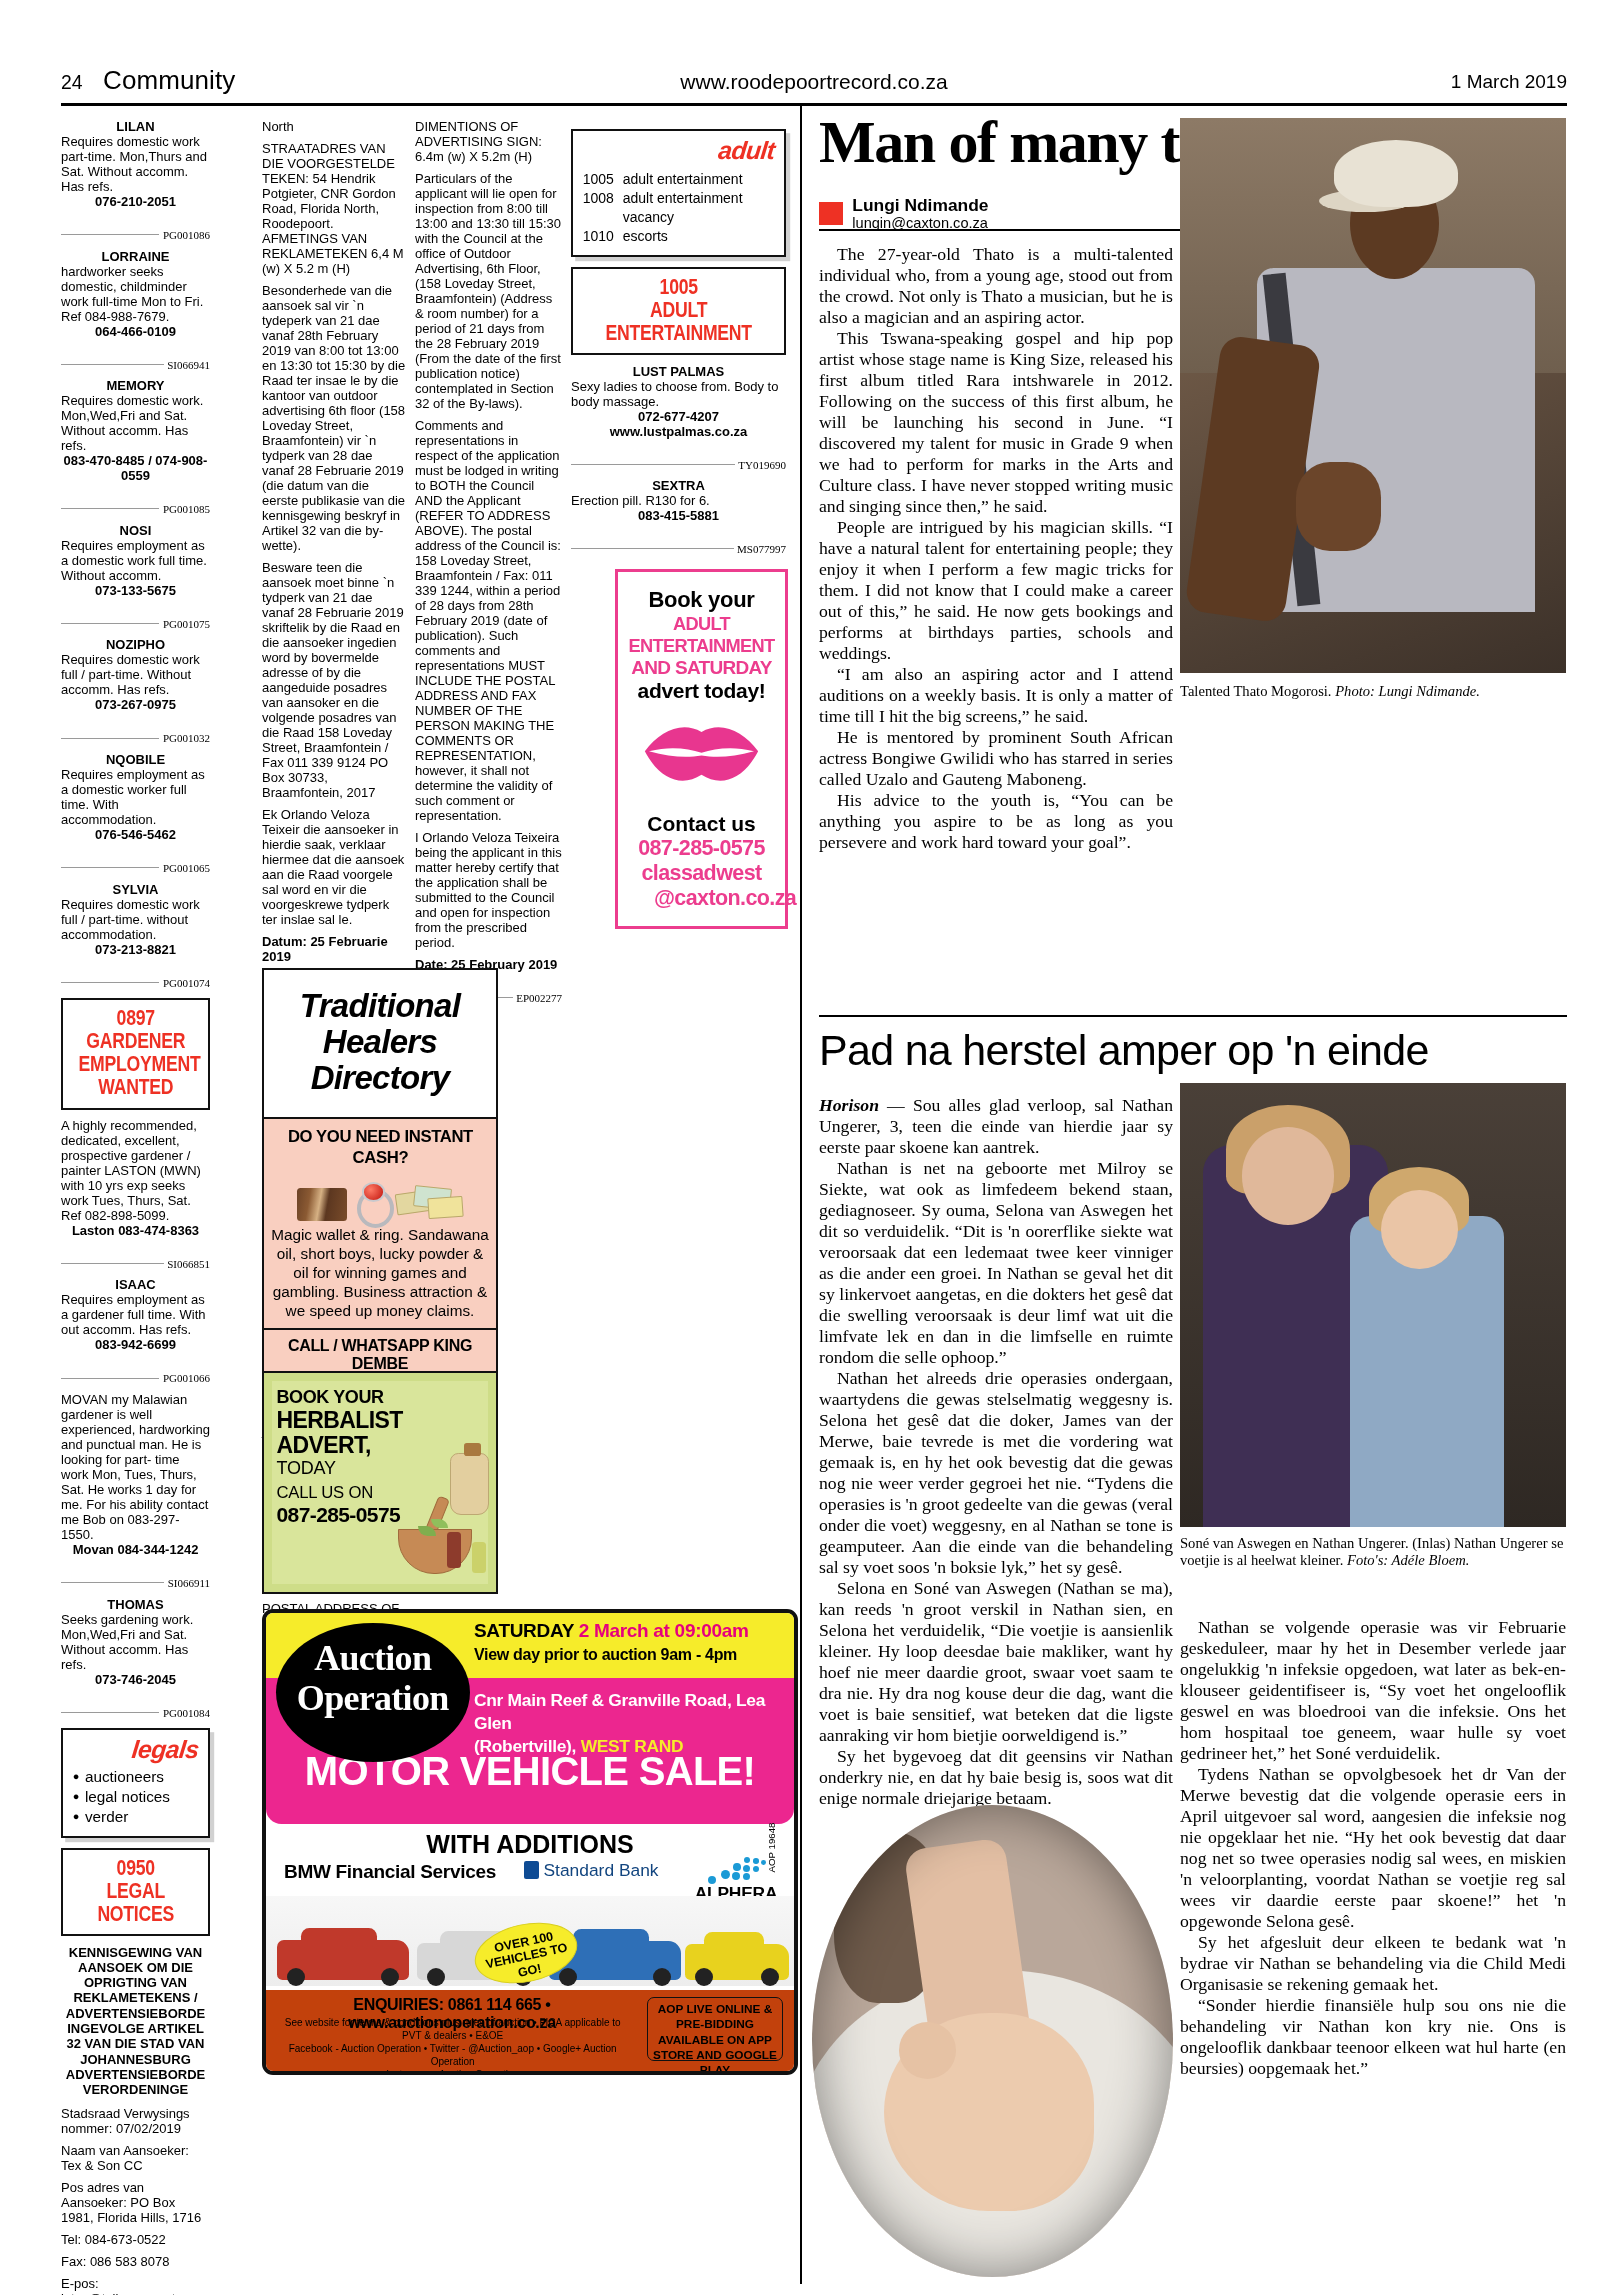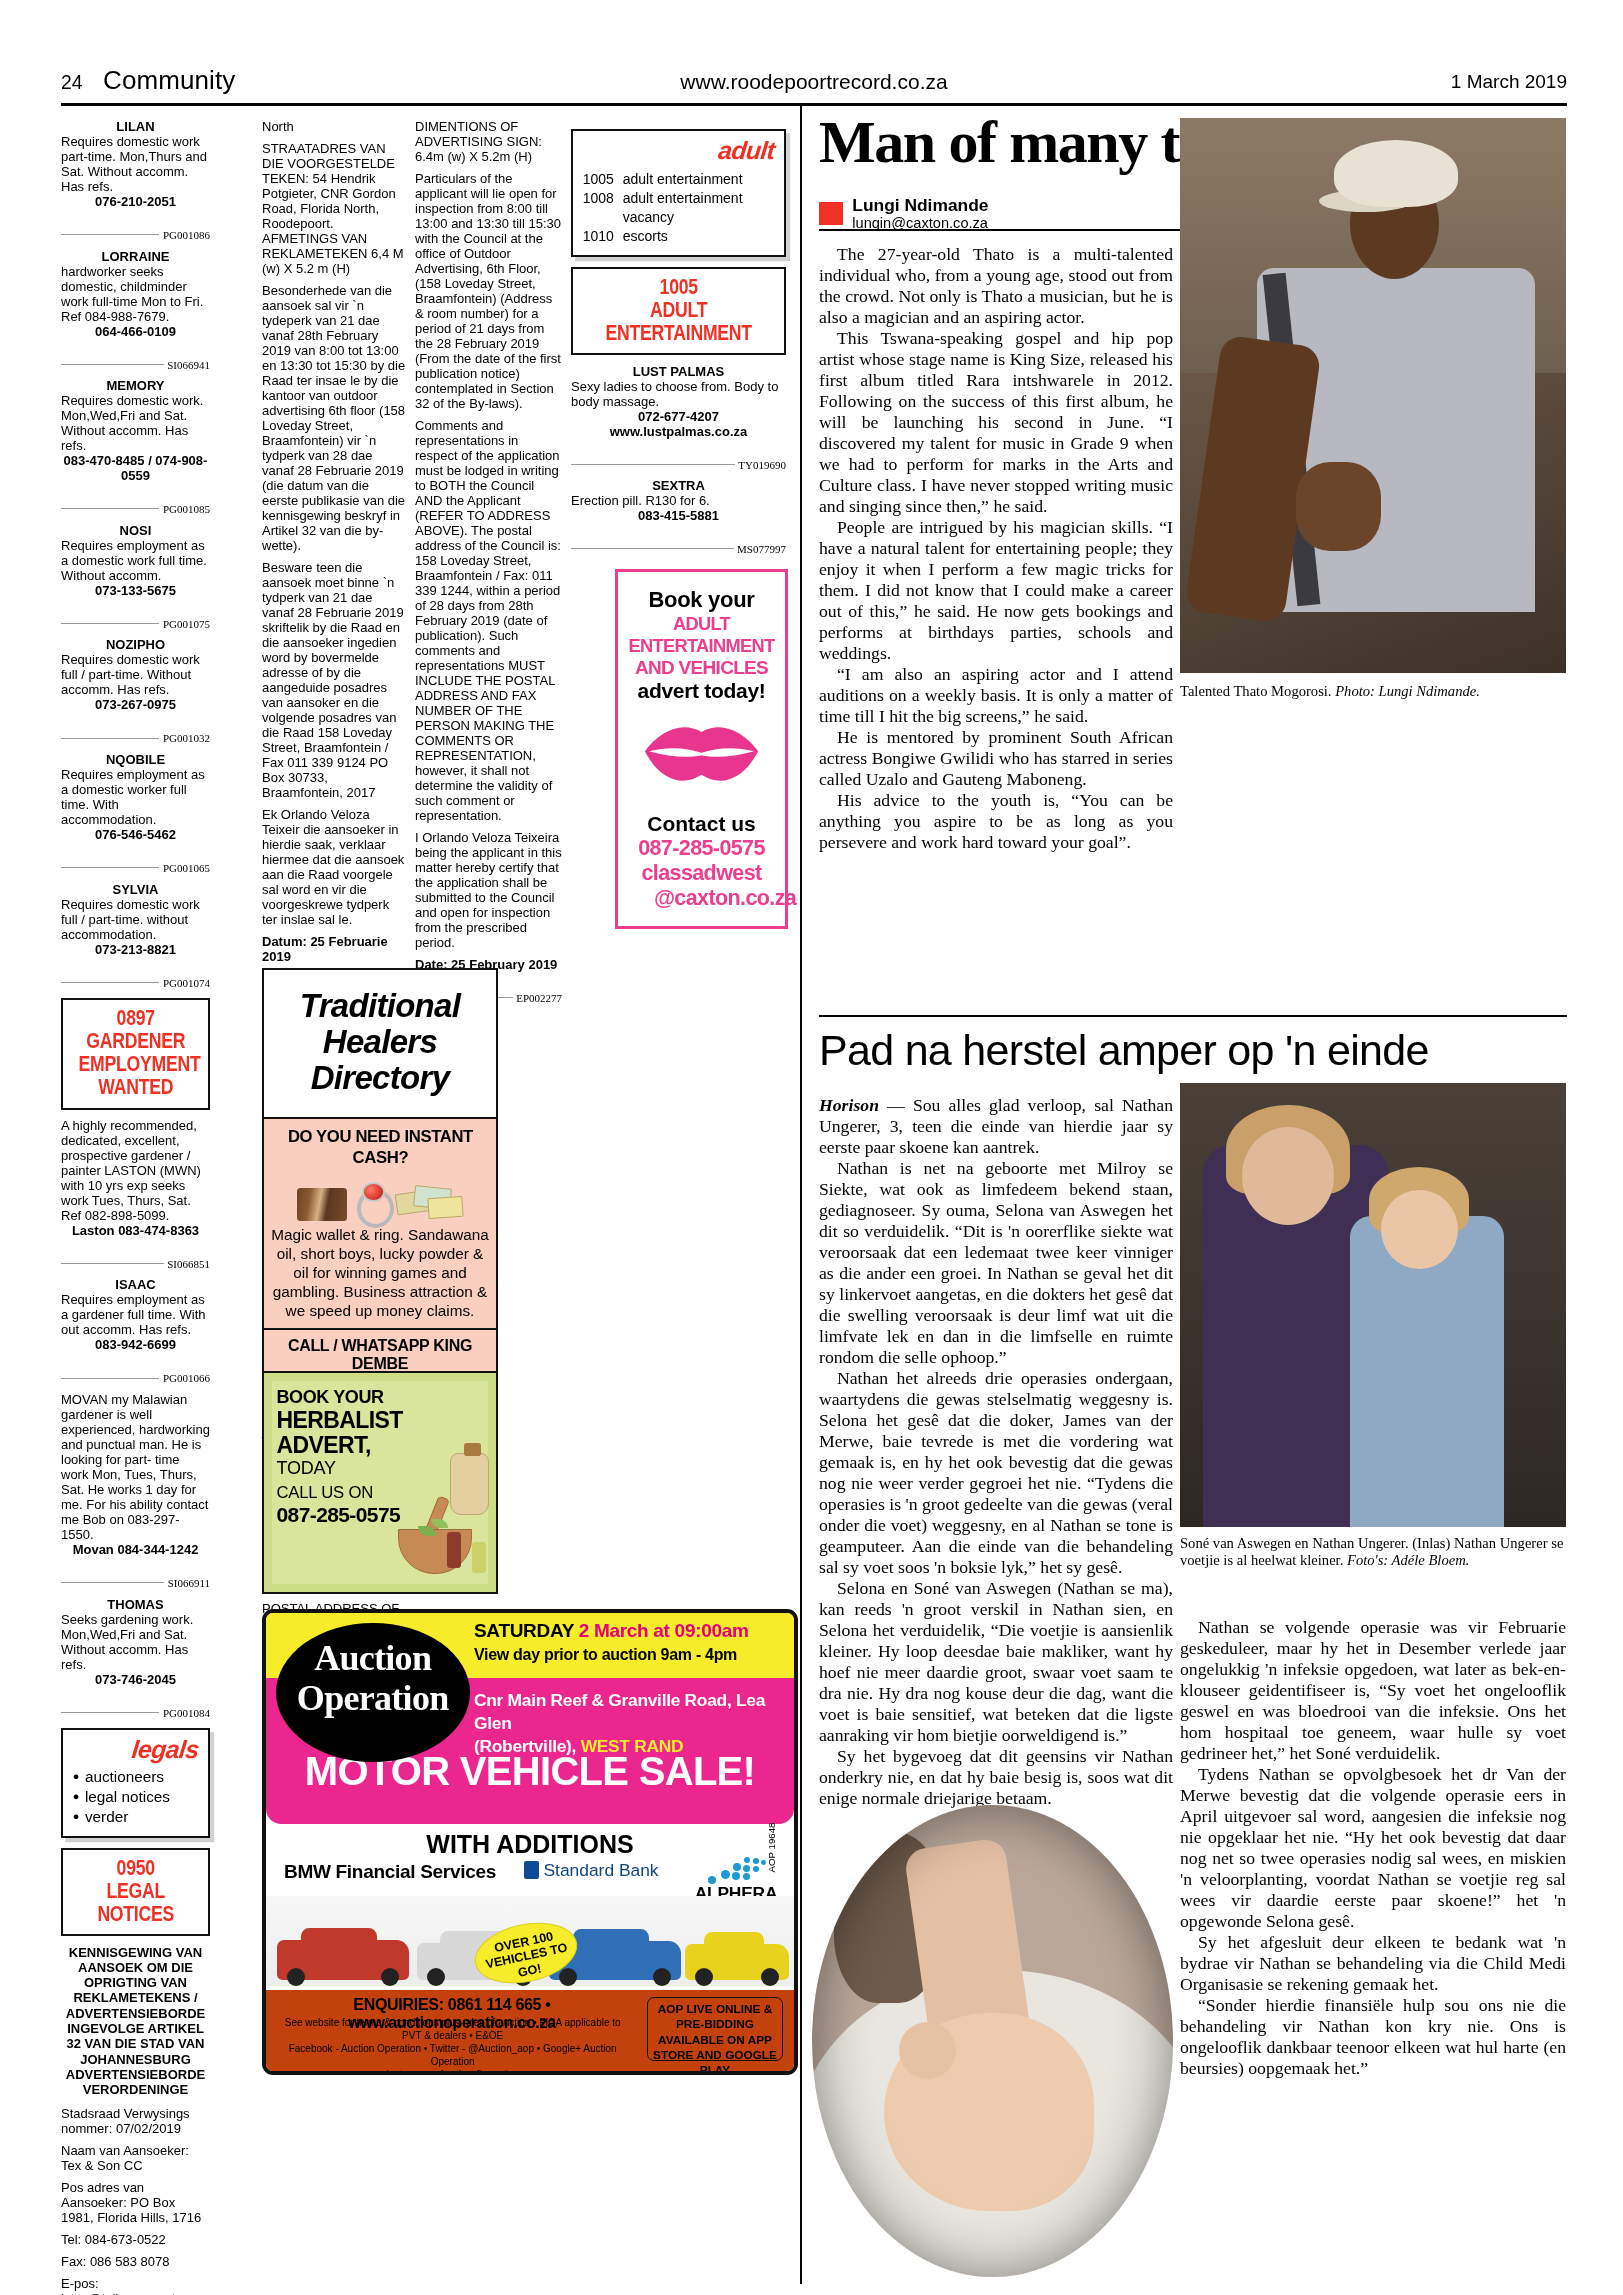--- a/index.html
+++ b/index.html
@@ -464,21 +464,21 @@
       <div class="reftop">
           <div class="line"></div>
           <div class="txt">MS077997</div>
         </div>
     </div>
   </div>
 
   <div style="position:absolute;left:615px;top:569px;width:167px;height:354px;border:3.5px solid #ec3d8e;background:#fff;">
     <div style="text-align:center;padding-top:15.3px;font-weight:bold;font-size:22px;letter-spacing:-0.3px;">Book your</div>
     <div style="text-align:center;color:#ec3d8e;font-weight:bold;font-size:19px;letter-spacing:-0.7px;transform:scaleX(.96);">ADULT ENTERTAINMENT</div>
-    <div style="text-align:center;color:#ec3d8e;font-weight:bold;font-size:19px;letter-spacing:-0.7px;">AND VEHICLES</div>
+    <div style="text-align:center;color:#ec3d8e;font-weight:bold;font-size:19px;letter-spacing:-0.7px;">AND SATURDAY</div>
     <div style="text-align:center;font-weight:bold;font-size:21px;letter-spacing:-0.3px;">advert today!</div>
     <div style="position:relative;width:125px;height:82px;margin:11px auto 0;">
       <svg viewBox="0 0 180 110" width="125" height="76" aria-hidden="true">
         <path d="M8 54 C30 24 62 10 90 26 C118 10 150 24 172 54 C150 96 118 106 90 88 C62 106 30 96 8 54 Z" fill="#e8368f"></path>
         <path d="M14 54 C45 46 70 50 90 56 C110 50 135 46 166 54 C136 62 112 64 90 60 C68 64 44 62 14 54 Z" fill="#ffffff"></path>
       </svg>
     </div>
     <div style="text-align:center;font-weight:bold;font-size:21px;margin-top:15.3px;">Contact us</div>
     <div style="text-align:center;color:#ec3d8e;font-weight:bold;font-size:21.5px;letter-spacing:-0.6px;">087-285-0575</div>
     <div style="text-align:center;color:#ec3d8e;font-weight:bold;font-size:21.5px;letter-spacing:-0.6px;">classadwest</div>

